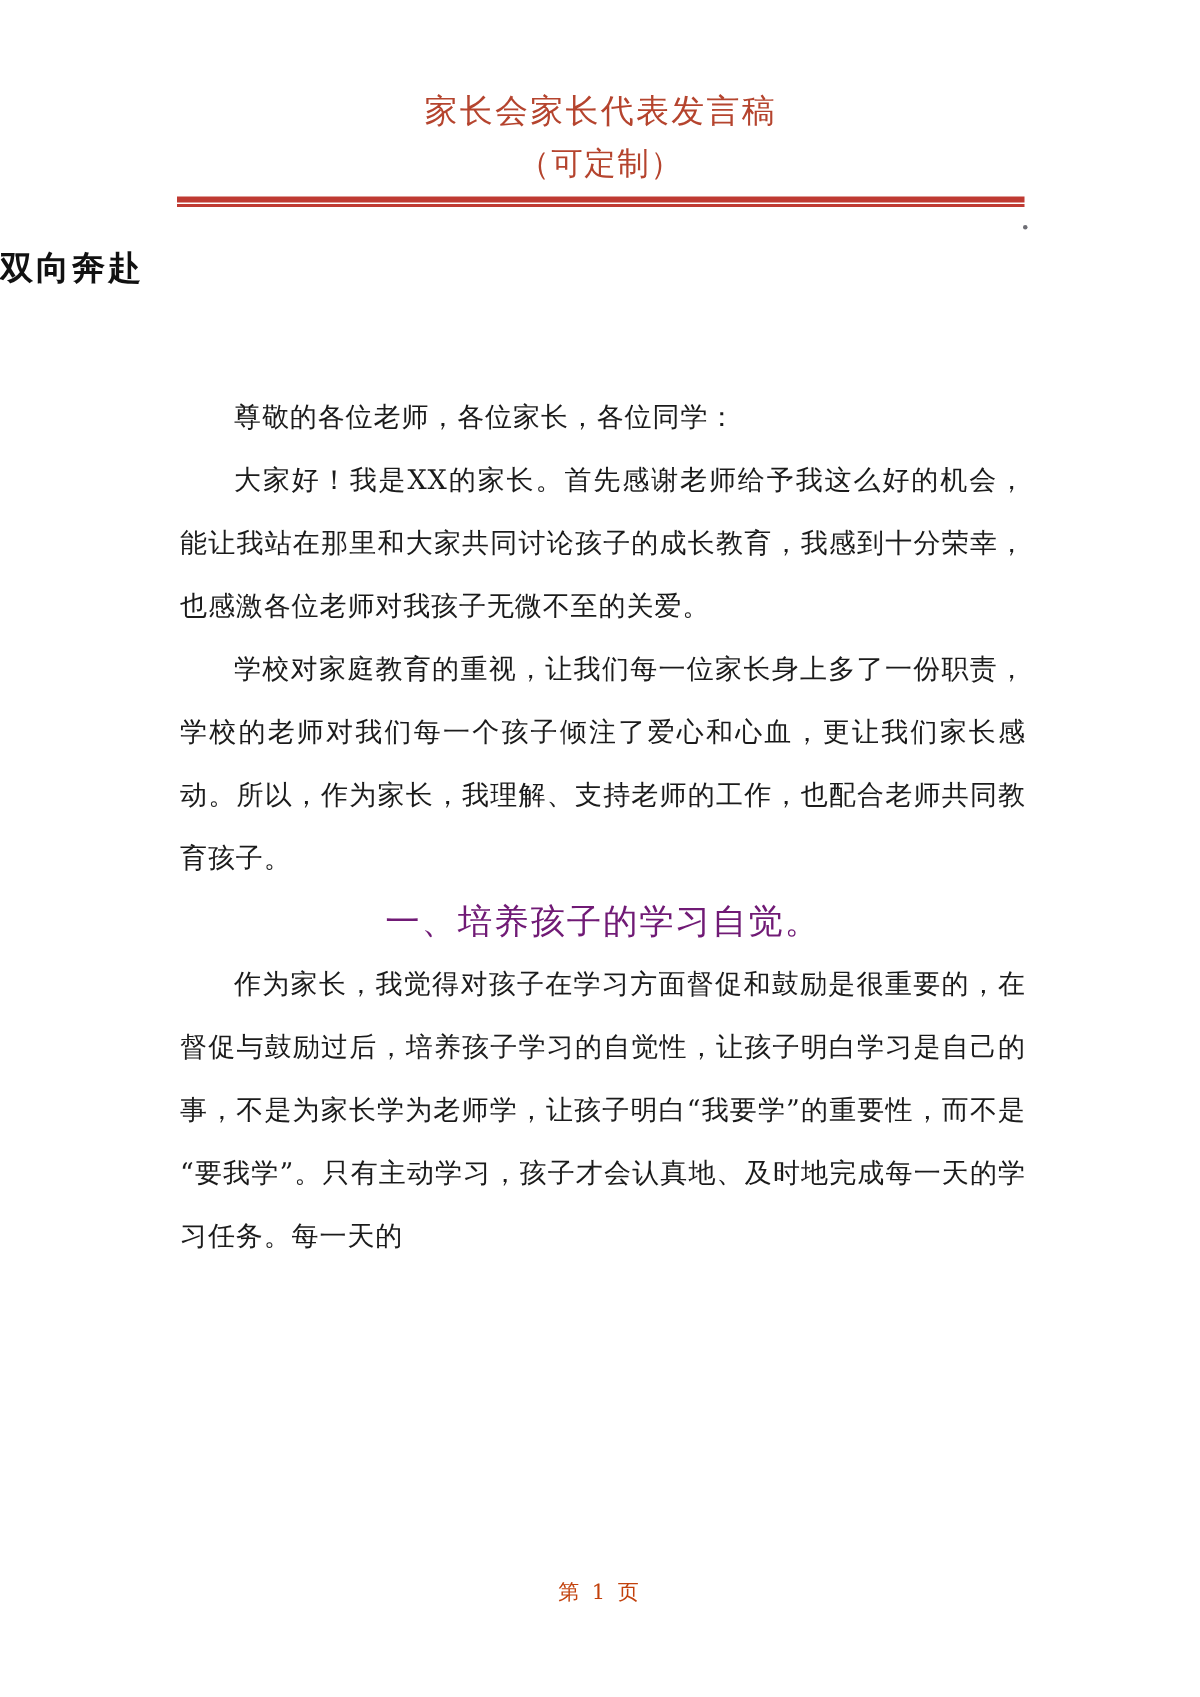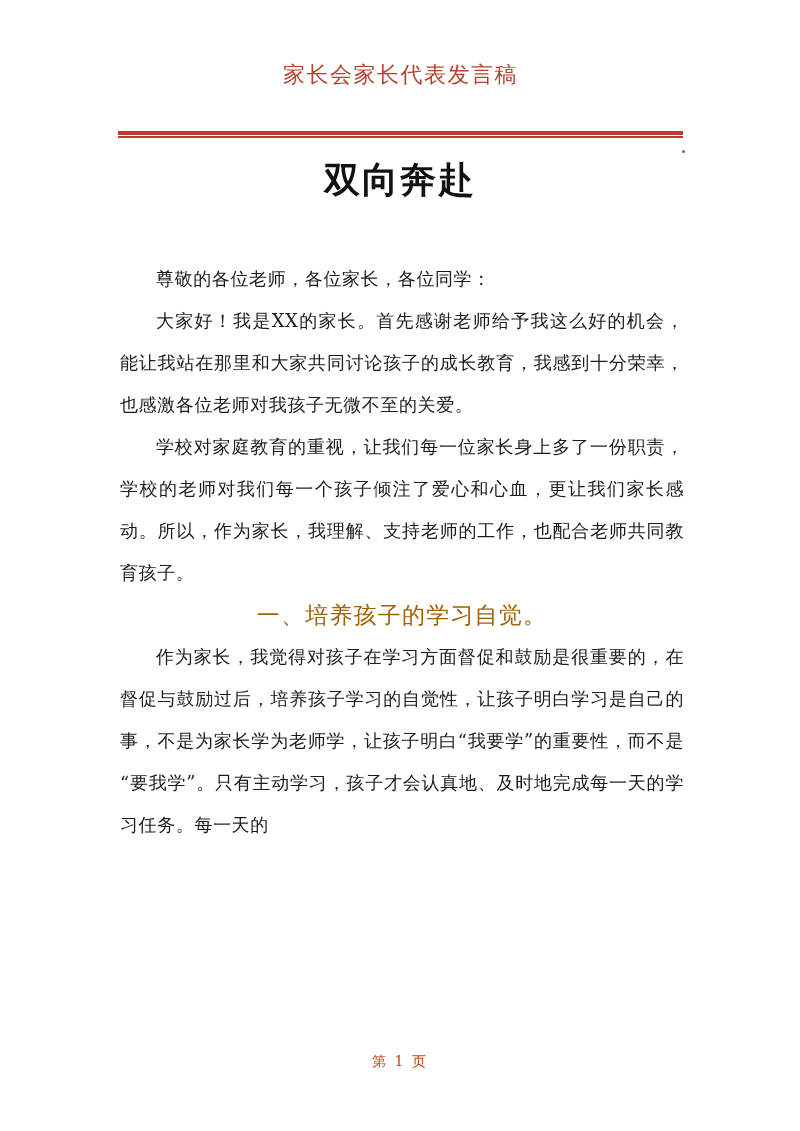--- a/index.html
+++ b/index.html
@@ -75,25 +75,25 @@
     background: #4a4a52;
     border-radius: 50%;
     opacity: .8;
   }
 
   
   .doc-title {
     position: absolute;
     left: 0; right: 0;
     top: 158px;
-    text-align: center;
+    text-align: left;
     color: #111111;
     font-family: "DejaVu Sans", "Liberation Sans", sans-serif;
     font-weight: 700;
-    font-size: 36px;
+    font-size: 22px;
     line-height: 44px;
     letter-spacing: 2px;
   }
 
   
   .byline {
     position: absolute;
     right: 117px;
     top: 225px;
     color: #b5442e;
@@ -119,21 +119,21 @@
     font-size: 18px;
     line-height: 42px;
     text-align: justify;
     text-justify: inter-ideograph;
     text-indent: 2em;
     letter-spacing: 0.6px;
   }
 
   .section-heading {
     margin: 0;
-    color: #a16207;
+    color: #701a75;
     font-family: "DejaVu Serif", "Liberation Serif", serif;
     font-size: 23px;
     line-height: 42px;
     font-weight: normal;
     text-align: center;
     letter-spacing: 1.2px;
   }
 
   
   .footer {
@@ -147,20 +147,21 @@
     letter-spacing: 2px;
   }
 </style>
 </head>
 <body>
 
 <div class="page">
 
   <div class="masthead">
     <div class="masthead-title">家长会家长代表发言稿</div>
+    <div class="masthead-sub">（可定制）</div>
   </div>
 
   <div class="rule">
     <div class="bar-thick"></div>
     <div class="bar-thin"></div>
   </div>
 
   <div class="speck"></div>
 
   <div class="doc-title">双向奔赴</div>

